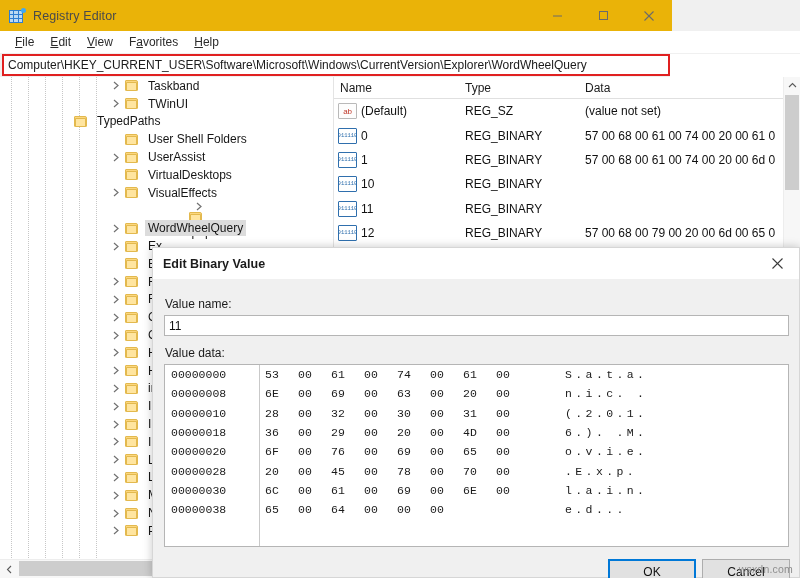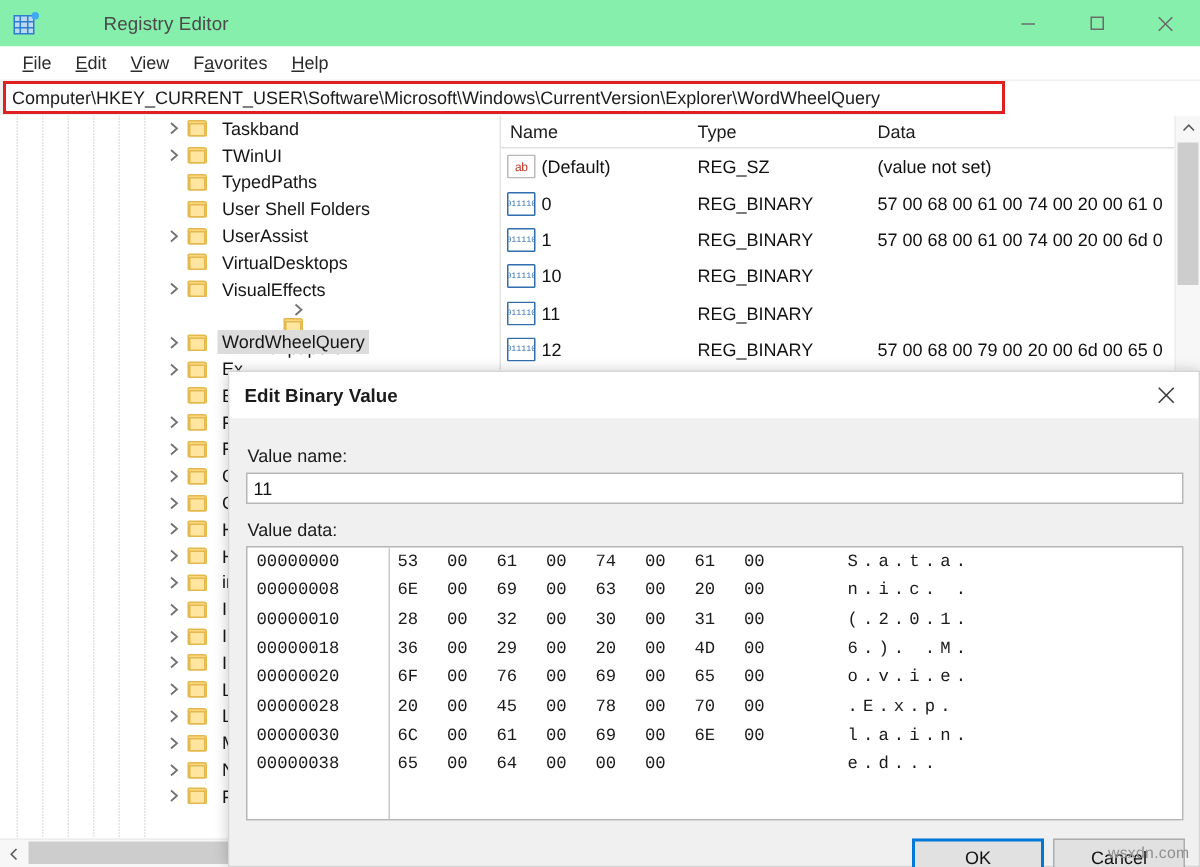--- a/index.html
+++ b/index.html
@@ -12,24 +12,24 @@
   }
   #app {
     position: relative;
     width: 800px; height: 578px;
     background: #f0f0f0;
     overflow: hidden;
   }
 
   
   .titlebar {
-    position: absolute; left: 0; top: 0; width: 800px; height: 31px;
-    background: #86efac;
+    position: absolute; left: 0; top: 0; width: 672px; height: 31px;
+    background: #eab308;
     border-bottom: 1px solid #ffffff;
-    display: flex; align-items: center; gap: 36px;
+    display: flex; align-items: center;
   }
   .app-icon {
     width: 16px; height: 16px; margin-left: 9px; margin-right: 8px;
     position: relative; flex: none;
   }
   .app-icon .grid {
     position: absolute; left: 0; top: 2px; width: 14px; height: 13px;
     background: #2e7dd1;
     display: grid;
     grid-template-columns: repeat(3, 1fr);
@@ -356,21 +356,21 @@
               <svg width="8" height="9" viewBox="0 0 8 9">
                 <polyline points="2,1 6,4.5 2,8" fill="none" stroke="#717171" stroke-width="1.2"></polyline>
               </svg>
             </div>
             <div class="folder">
               <div class="f-back"></div>
               <div class="f-front"></div>
             </div>
             <div class="tlabel">TWinUI</div>
           </div>
-          <div class="tree-row" style="padding-left: 108px;">
+          <div class="tree-row" style="padding-left: 57px;">
             <div class="chev empty">
               <svg width="8" height="9" viewBox="0 0 8 9">
                 <polyline points="2,1 6,4.5 2,8" fill="none" stroke="#717171" stroke-width="1.2"></polyline>
               </svg>
             </div>
             <div class="folder">
               <div class="f-back"></div>
               <div class="f-front"></div>
             </div>
             <div class="tlabel">TypedPaths</div>

